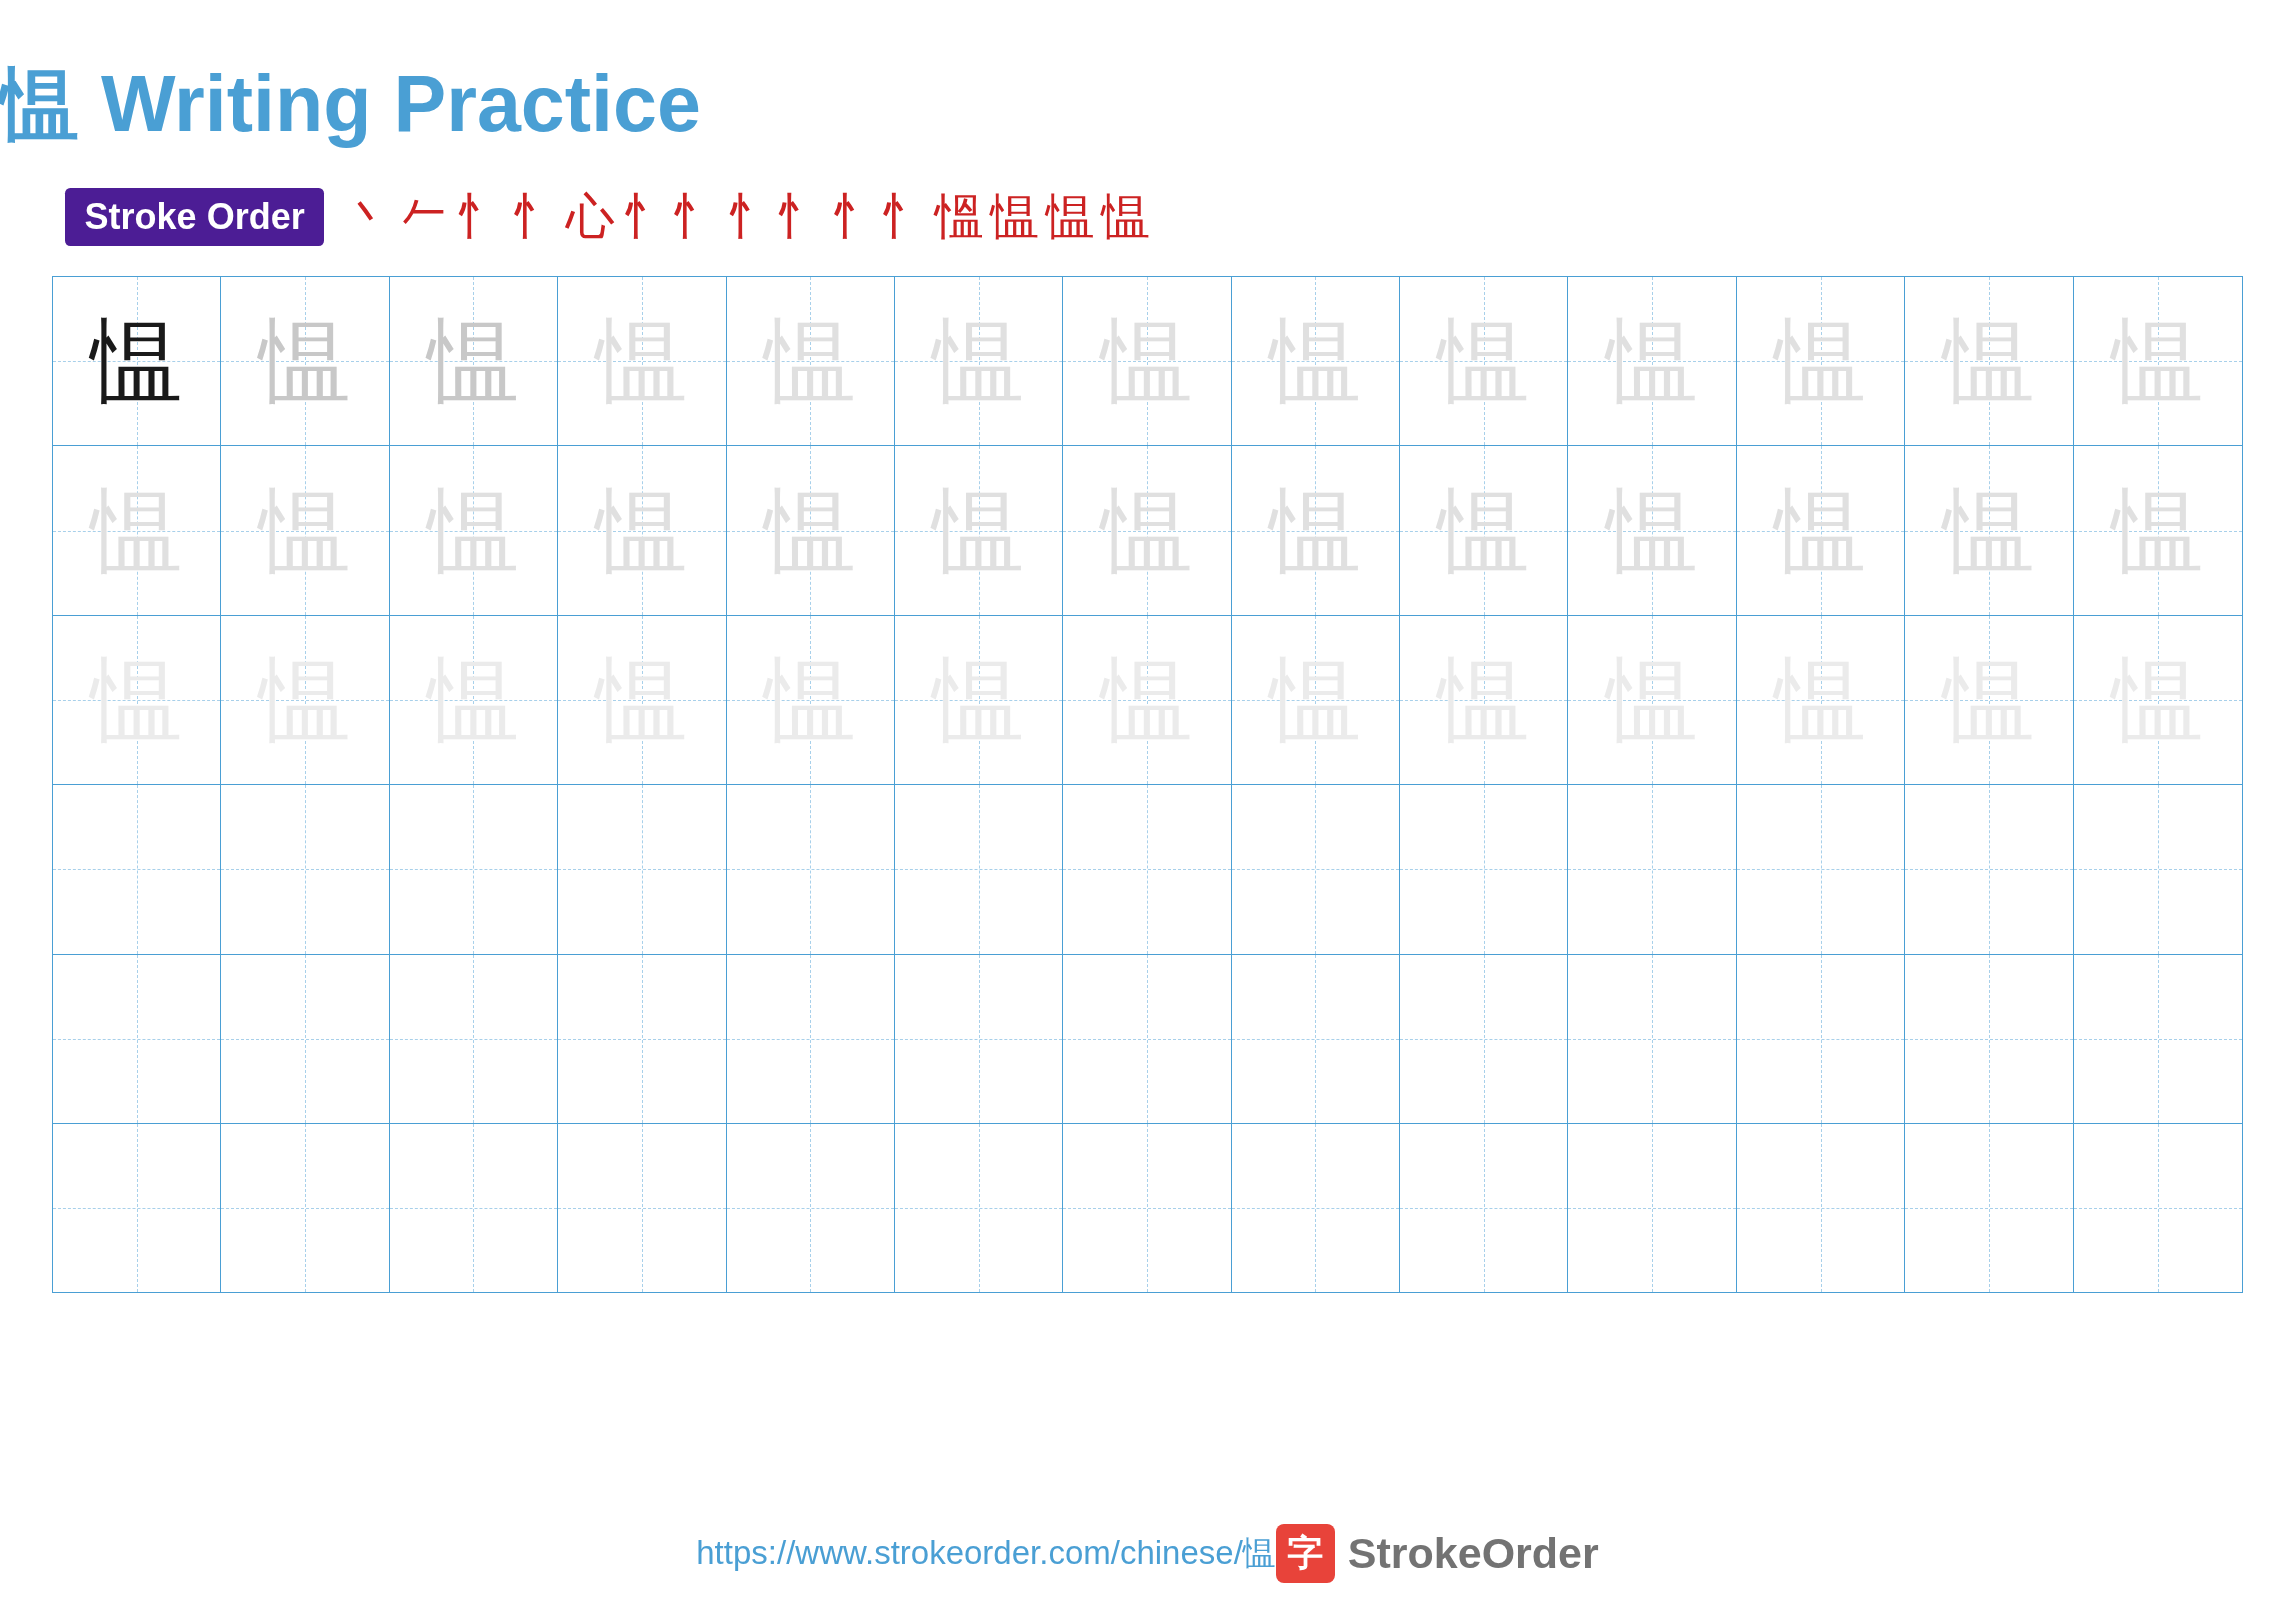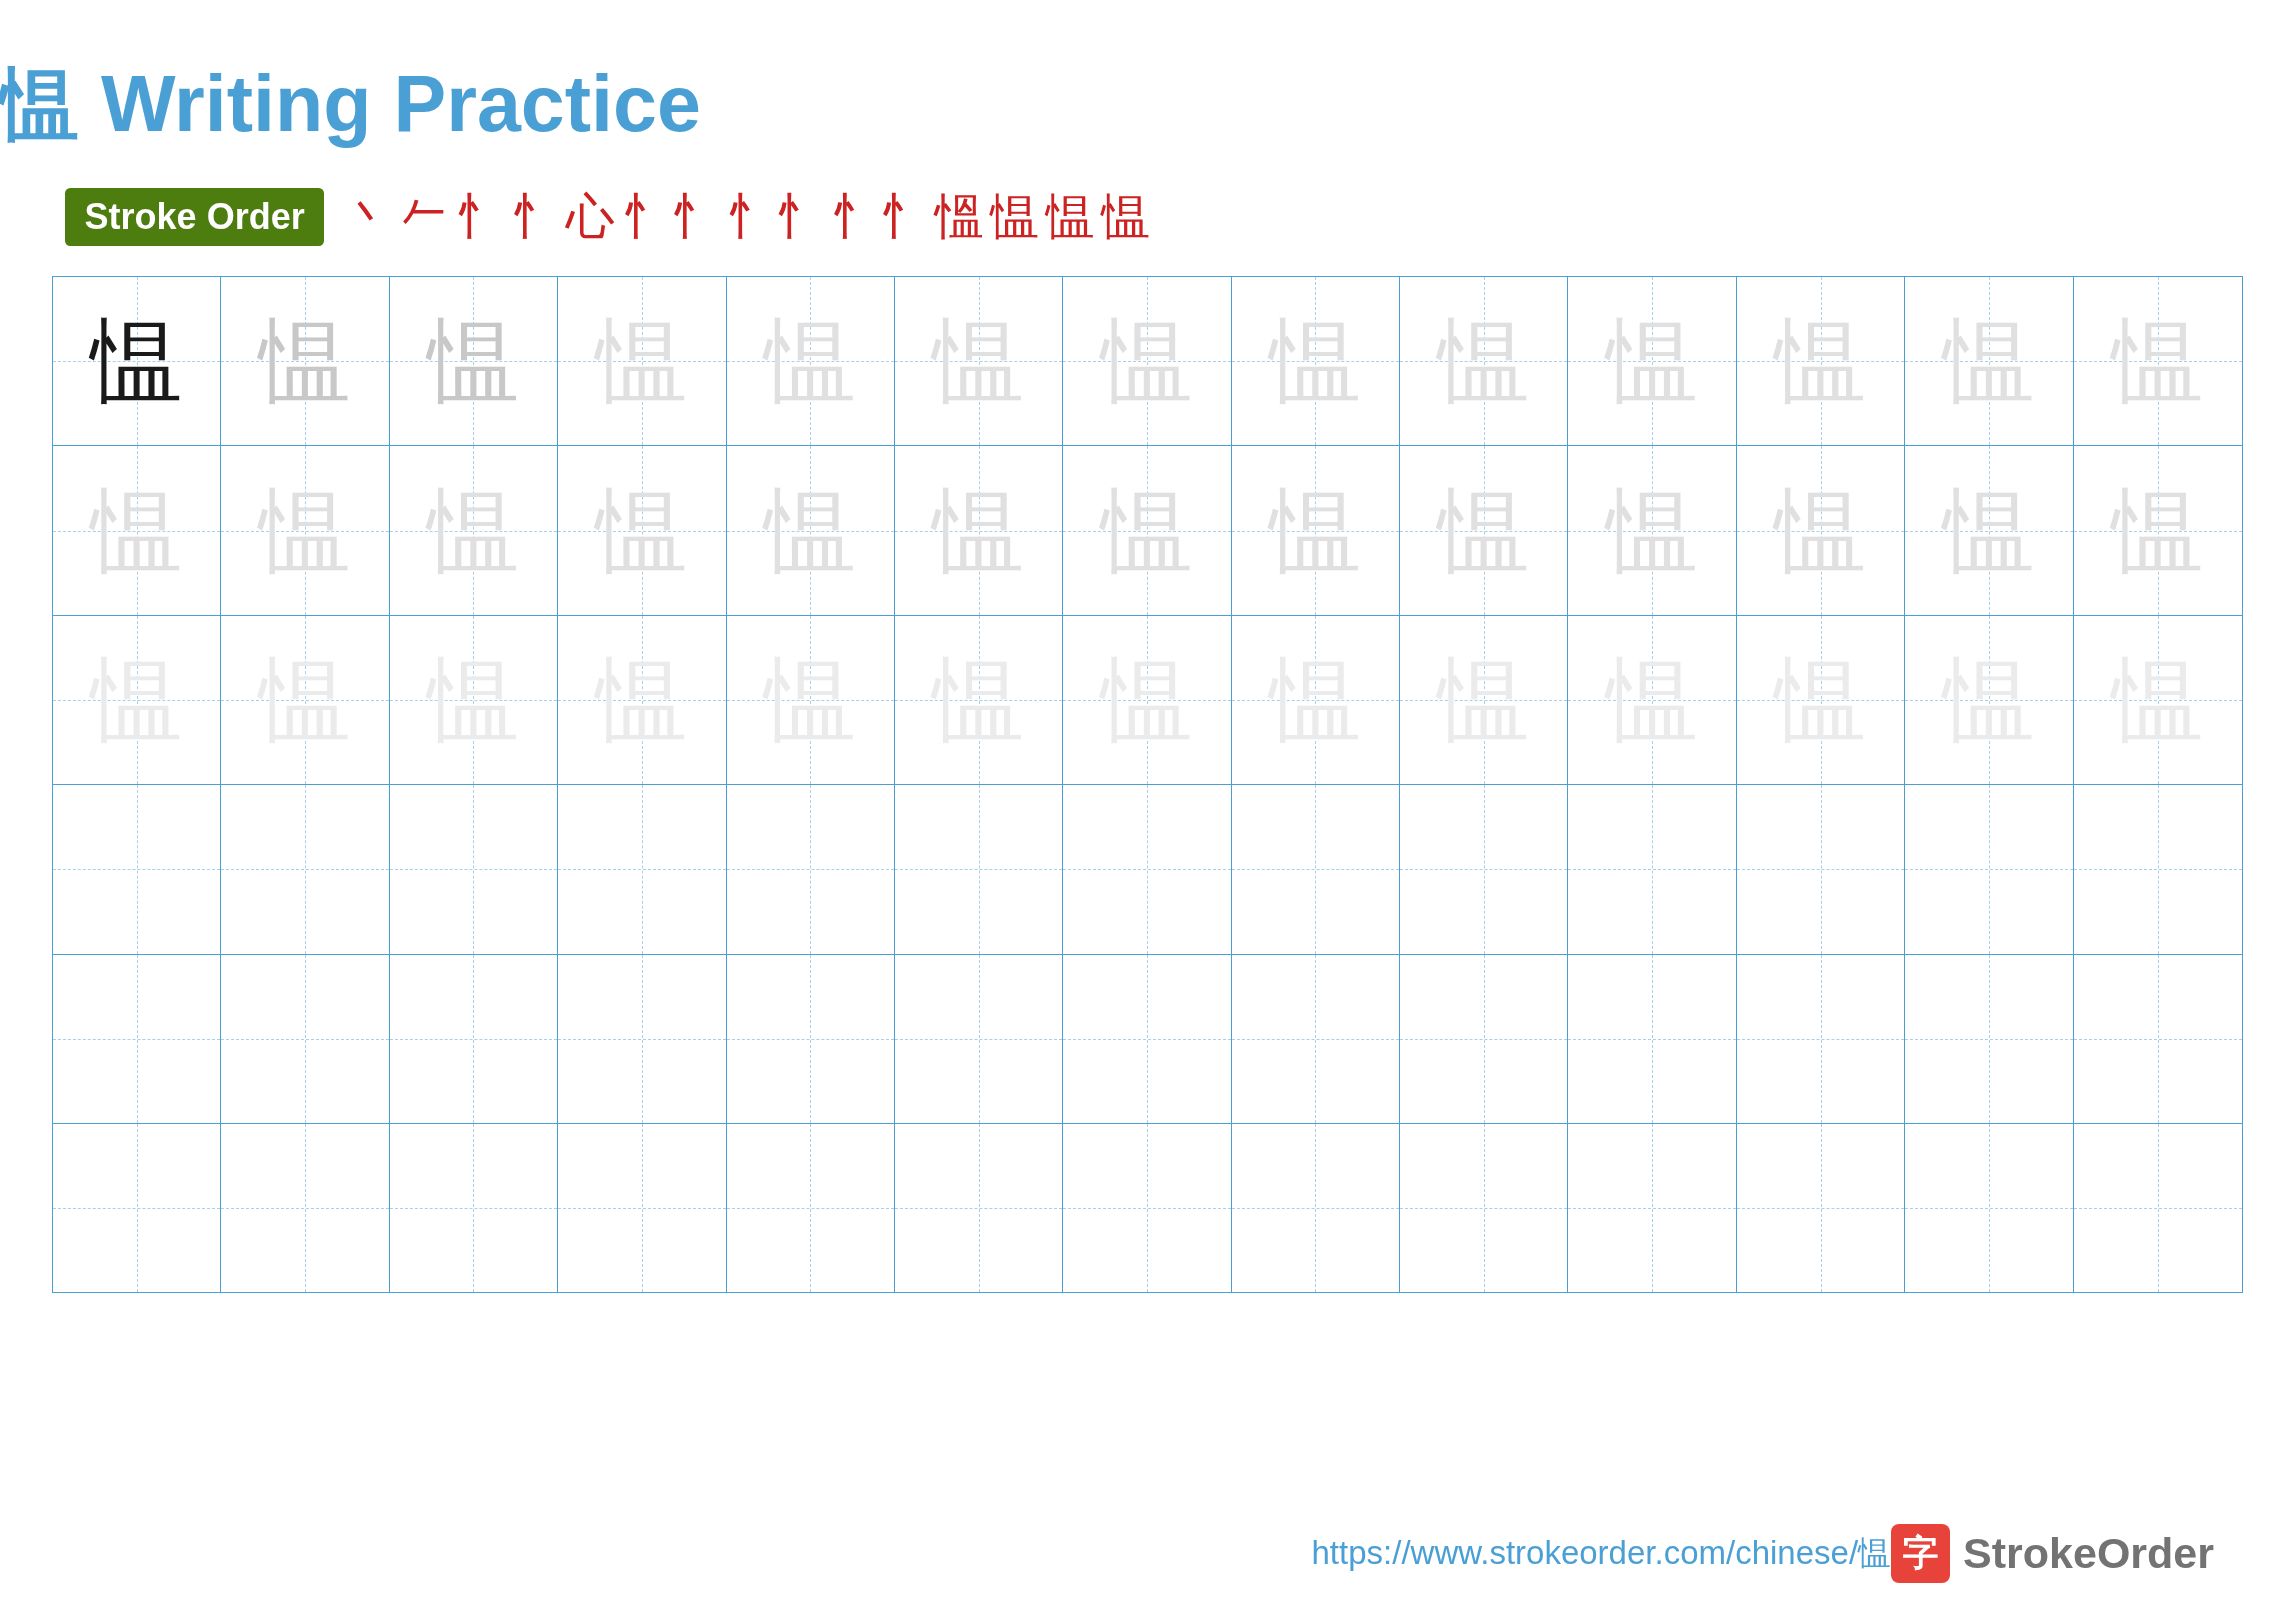--- a/index.html
+++ b/index.html
@@ -24,21 +24,21 @@
 
     .stroke-order-section {
       display: flex;
       align-items: center;
       padding-left: 65px;
       margin-bottom: 26px;
       gap: 19.6px;
     }
 
     .stroke-order-badge {
-      background-color: #4d7c0f;
+      background-color: #4c1d95;
       color: white;
       font-size: 36px;
       font-weight: bold;
       padding: 7.9px 19.6px;
       border-radius: 5.2px;
       white-space: nowrap;
     }
 
     .stroke-sequence {
       display: flex;
@@ -131,23 +131,23 @@
       color: #ebebeb;
       position: relative;
       z-index: 2;
       font-family: "SimSun", "STSong", serif;
     }
 
     .footer {
       position: absolute;
       bottom: 39px;
       left: 0;
-      right: 16px;
-      display: flex;
-      justify-content: flex-end;
+      right: 0;
+      display: flex;
+      justify-content: center;
       align-items: center;
       padding: 0 65px;
     }
 
     .footer-url {
       color: #4a9fd4;
       font-size: 33px;
     }
 
     .footer-logo {

